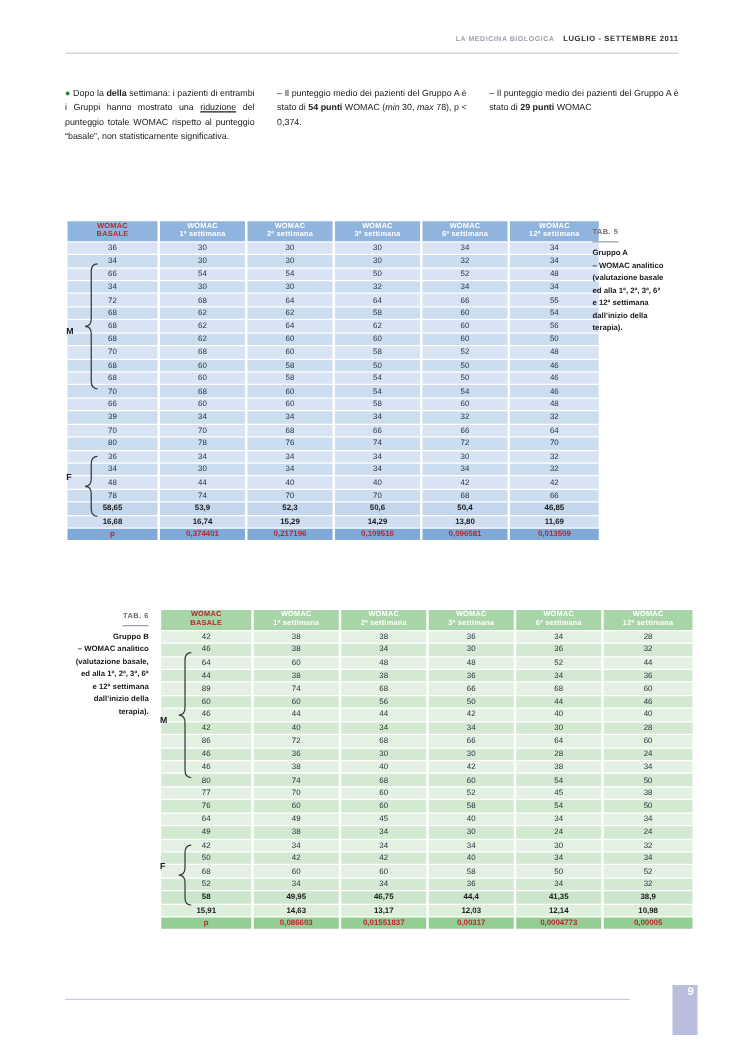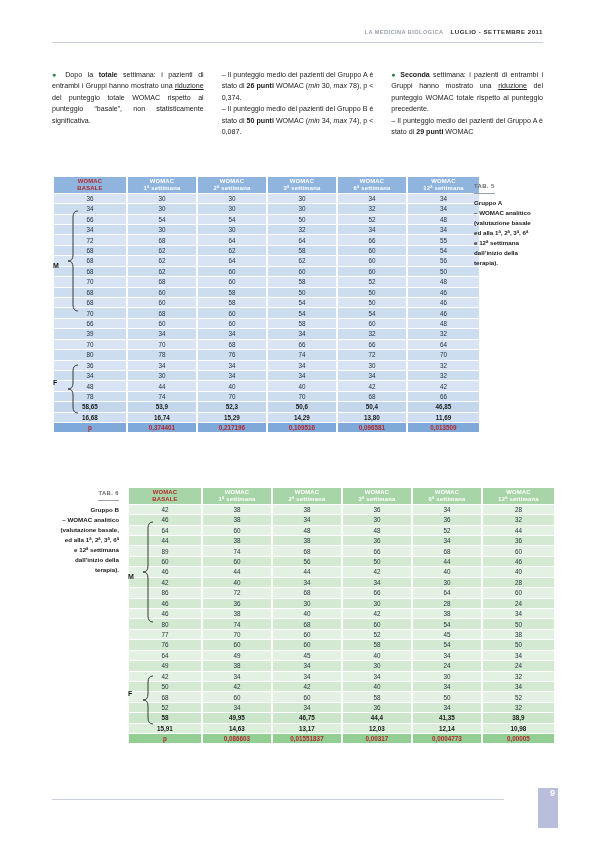--- a/index.html
+++ b/index.html
@@ -124,30 +124,28 @@
 
 <div class="runhead">
   <span class="rh-journal">LA MEDICINA BIOLOGICA</span>
   <span class="rh-issue">LUGLIO - SETTEMBRE 2011</span>
 </div>
 <div class="rule-top"></div>
 
 <div class="cols">
 
   <div class="col">
-    <p><span class="bullet">●</span> Dopo la <b>totale</b> settimana: i pazienti di entrambi i Gruppi hanno mostrato una <u>riduzione</u> del punteggio totale WOMAC rispetto al punteggio “basale”, non statisticamente significativa.</p>
+    <p><span class="bullet">●</span> Dopo la <b>della</b> settimana: i pazienti di entrambi i Gruppi hanno mostrato una <u>riduzione</u> del punteggio totale WOMAC rispetto al punteggio “basale”, non statisticamente significativa.</p>
   </div>
 
   <div class="col">
-    <p>– Il punteggio medio dei pazienti del Gruppo A è stato di <b>26 punti</b> WOMAC (<i>min</i> 30, <i>max</i> 78), p &lt; 0,374.</p>
-    <p>– Il punteggio medio dei pazienti del Gruppo B è stato di <b>50 punti</b> WOMAC (<i>min</i> 34, <i>max</i> 74), p &lt; 0,087.</p>
+    <p>– Il punteggio medio dei pazienti del Gruppo A è stato di <b>54 punti</b> WOMAC (<i>min</i> 30, <i>max</i> 78), p &lt; 0,374.</p>
   </div>
 
   <div class="col">
-    <p><span class="bullet">●</span> <b>Seconda</b> settimana: i pazienti di entrambi i Gruppi hanno mostrato una <u>riduzione</u> del punteggio WOMAC totale rispetto al punteggio precedente.</p>
     <p>– Il punteggio medio dei pazienti del Gruppo A è stato di <b>29 punti</b> WOMAC</p>
   </div>
 
 </div>
 
 <div class="tblock t5" id="t5-block" style="left:52px; top:176px; width:415px;">
   <table class="dt" id="t5">
       <colgroup>
         <col style="width:72px">
         <col style="width:68px">

